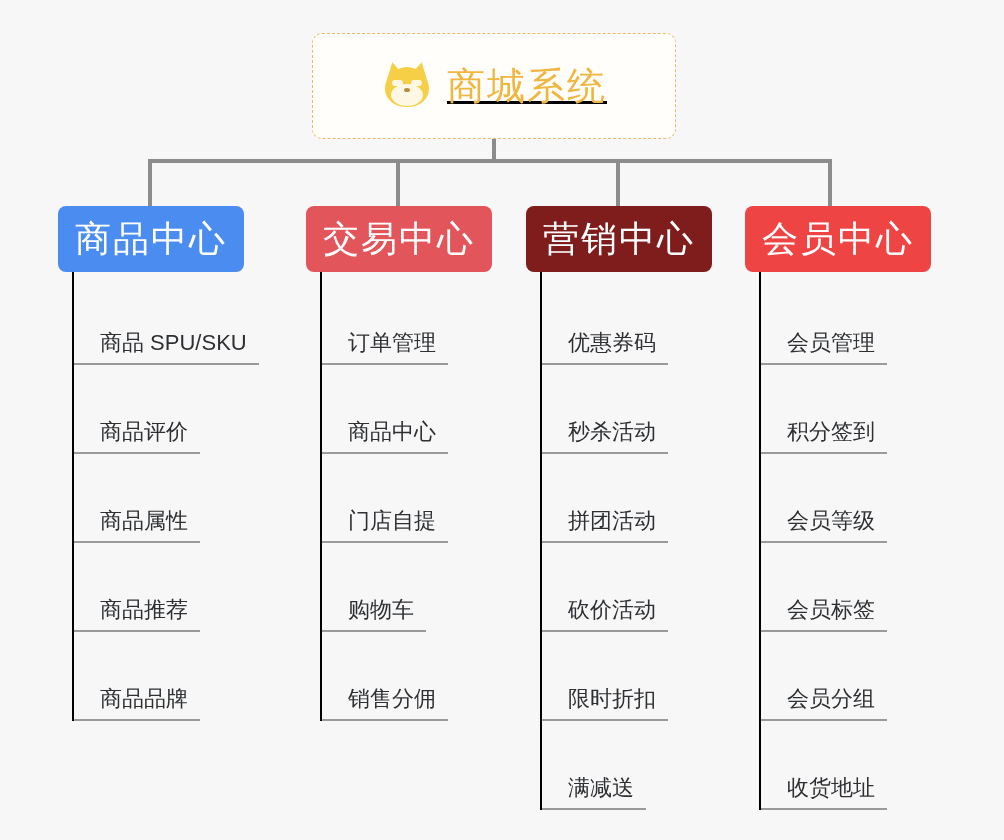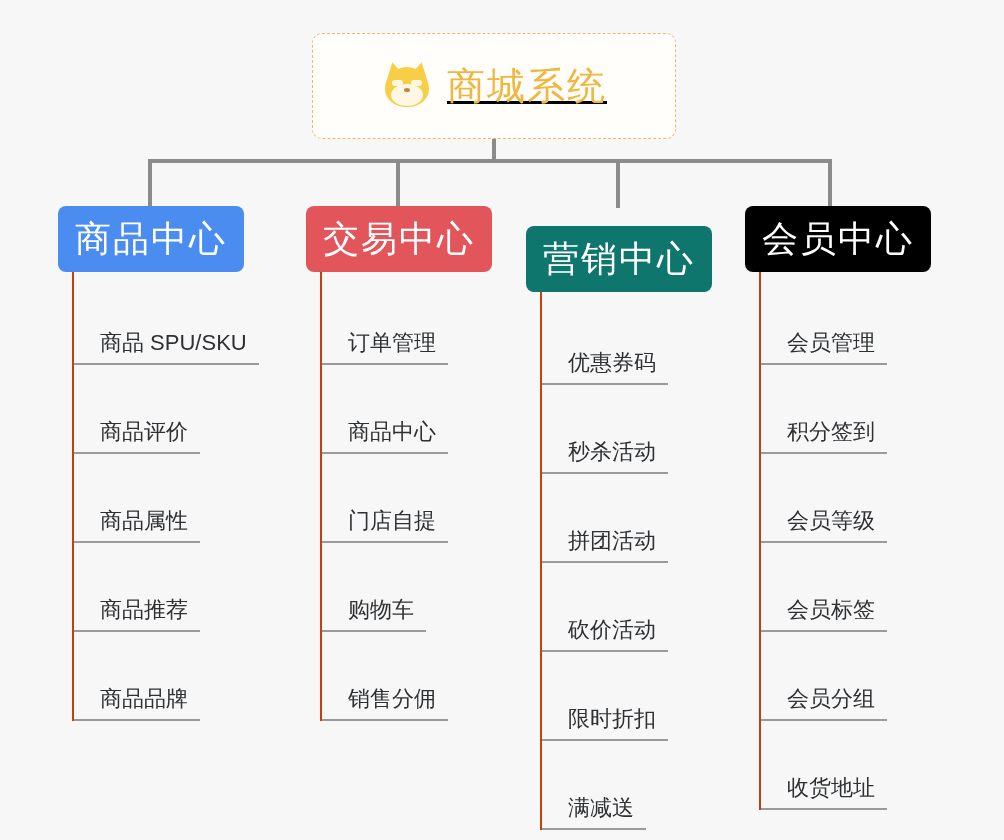--- a/index.html
+++ b/index.html
@@ -112,21 +112,21 @@
     justify-content: center;
     color: #ffffff;
     font-size: 36px;
     letter-spacing: 2px;
     box-sizing: border-box;
   }
   .col-body {
     position: relative;
     margin-left: 14px;
     padding-top: 4px;
-    border-left: 2px solid #c2410c;
+    border-left: 2px solid #000000;
   }
   .leaf {
     height: 89px;
     display: flex;
     align-items: flex-end;
     padding-left: 26px;
     box-sizing: border-box;
   }
   .leaf-label {
     display: inline-block;
@@ -205,21 +205,21 @@
       <div class="leaf">
           <span class="leaf-label">购物车</span>
         </div>
       <div class="leaf">
           <span class="leaf-label">销售分佣</span>
         </div>
     </div>
   </div>
 
   <div class="col" style="left:526px">
-    <div class="col-head" style="background: #0f766e; margin-top: 20px;">
+    <div class="col-head" style="background: #7f1d1d;">
       <span>营销中心</span>
     </div>
     <div class="col-body">
       <div class="leaf">
           <span class="leaf-label">优惠券码</span>
         </div>
       <div class="leaf">
           <span class="leaf-label">秒杀活动</span>
         </div>
       <div class="leaf">
@@ -231,21 +231,21 @@
       <div class="leaf">
           <span class="leaf-label">限时折扣</span>
         </div>
       <div class="leaf">
           <span class="leaf-label">满减送</span>
         </div>
     </div>
   </div>
 
   <div class="col" style="left:745px">
-    <div class="col-head" style="background: #000000;">
+    <div class="col-head" style="background: #ef4444;">
       <span>会员中心</span>
     </div>
     <div class="col-body">
       <div class="leaf">
           <span class="leaf-label">会员管理</span>
         </div>
       <div class="leaf">
           <span class="leaf-label">积分签到</span>
         </div>
       <div class="leaf">

